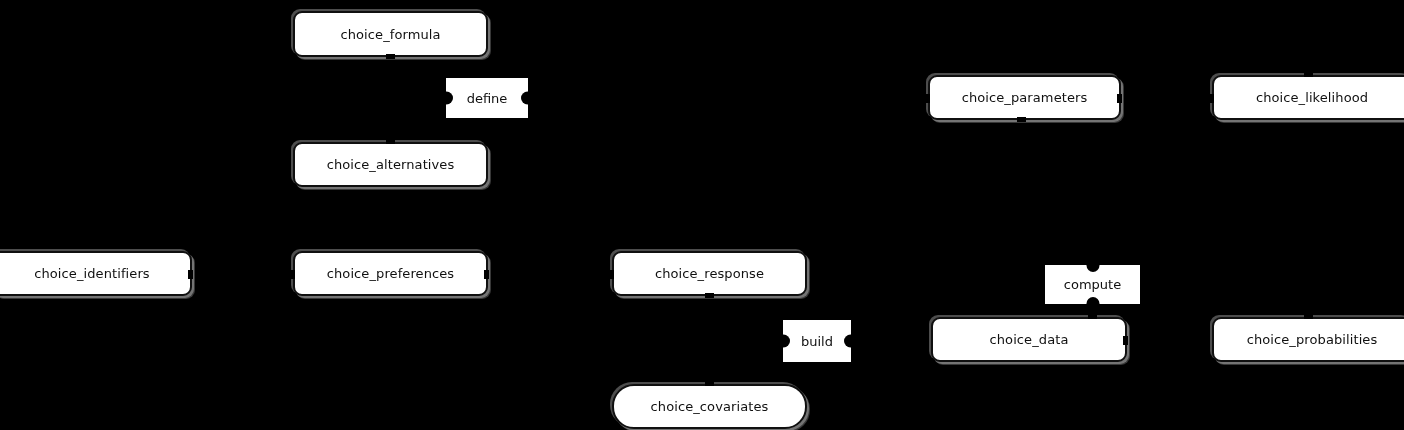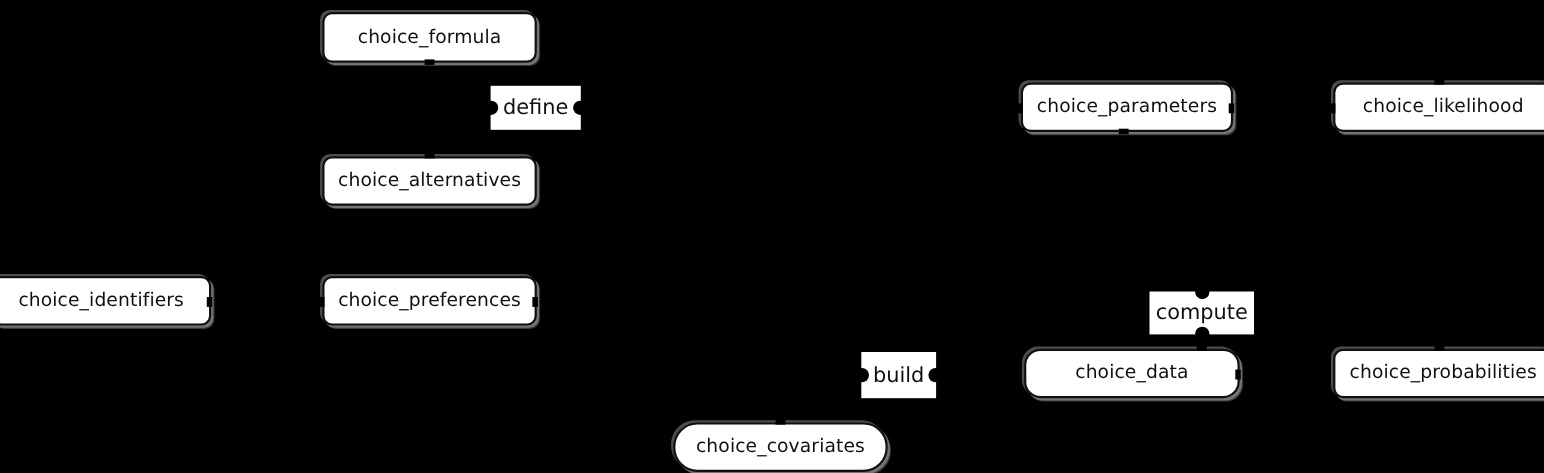--- a/index.html
+++ b/index.html
@@ -41,40 +41,40 @@
     align-items: center;
     justify-content: center;
     
     box-shadow:
        2px  2px 0 0 rgba(255,255,255,0.30),
       -2px -2px 0 0 rgba(255,255,255,0.30),
        3px  3px 0 0 rgba(160,160,160,0.35);
     z-index: 3;
   }
   .node .node-label {
-    font-size: 17px;
+    font-size: 13px;
     line-height: 1;
     color: #101010;
     letter-spacing: 0.1px;
     white-space: nowrap;
     font-weight: 400;
   }
 
   
   .edge-label {
     position: absolute;
     box-sizing: border-box;
     background: #ffffff;
     display: flex;
     align-items: center;
     justify-content: center;
     z-index: 4;
   }
   .edge-label .edge-label-text {
-    font-size: 19px;
+    font-size: 13px;
     line-height: 1;
     color: #101010;
     white-space: nowrap;
     font-weight: 400;
   }
   
   .edge-label .notch {
     position: absolute;
     background: #000000;
     border-radius: 50%;
@@ -145,24 +145,27 @@
     <span class="node-label">choice_identifiers</span>
   </div>
   <div class="port" style="left:188px; top:270px; width:5px; height:9px;"></div>
 
   <div class="node" style="left:293px; top:251px; width:195px; height:45px;">
     <span class="node-label">choice_preferences</span>
   </div>
   <div class="port" style="left:290px; top:270px; width:5px; height:9px;"></div>
   <div class="port" style="left:484px; top:270px; width:5px; height:9px;"></div>
 
+  <div class="node" style="left:612px; top:251px; width:195px; height:45px;">
+    <span class="node-label">choice_response</span>
+  </div>
   <div class="port" style="left:609px; top:270px; width:5px; height:9px;"></div>
   <div class="port" style="left:705px; top:293px;"></div>
 
-  <div class="node" style="left:931px; top:317px; width:196px; height:45px;border-radius:15px;">
+  <div class="node" style="left:931px; top:317px; width:196px; height:45px;">
     <span class="node-label">choice_data</span>
   </div>
   <div class="port" style="left:1123px; top:336px; width:5px; height:9px;"></div>
   <div class="port" style="left:1088px; top:314px;"></div>
 
   <div class="node" style="left:1212px; top:317px; width:200px; height:45px;">
     <span class="node-label">choice_probabilities</span>
   </div>
   <div class="port" style="left:1304px; top:314px;"></div>
 

